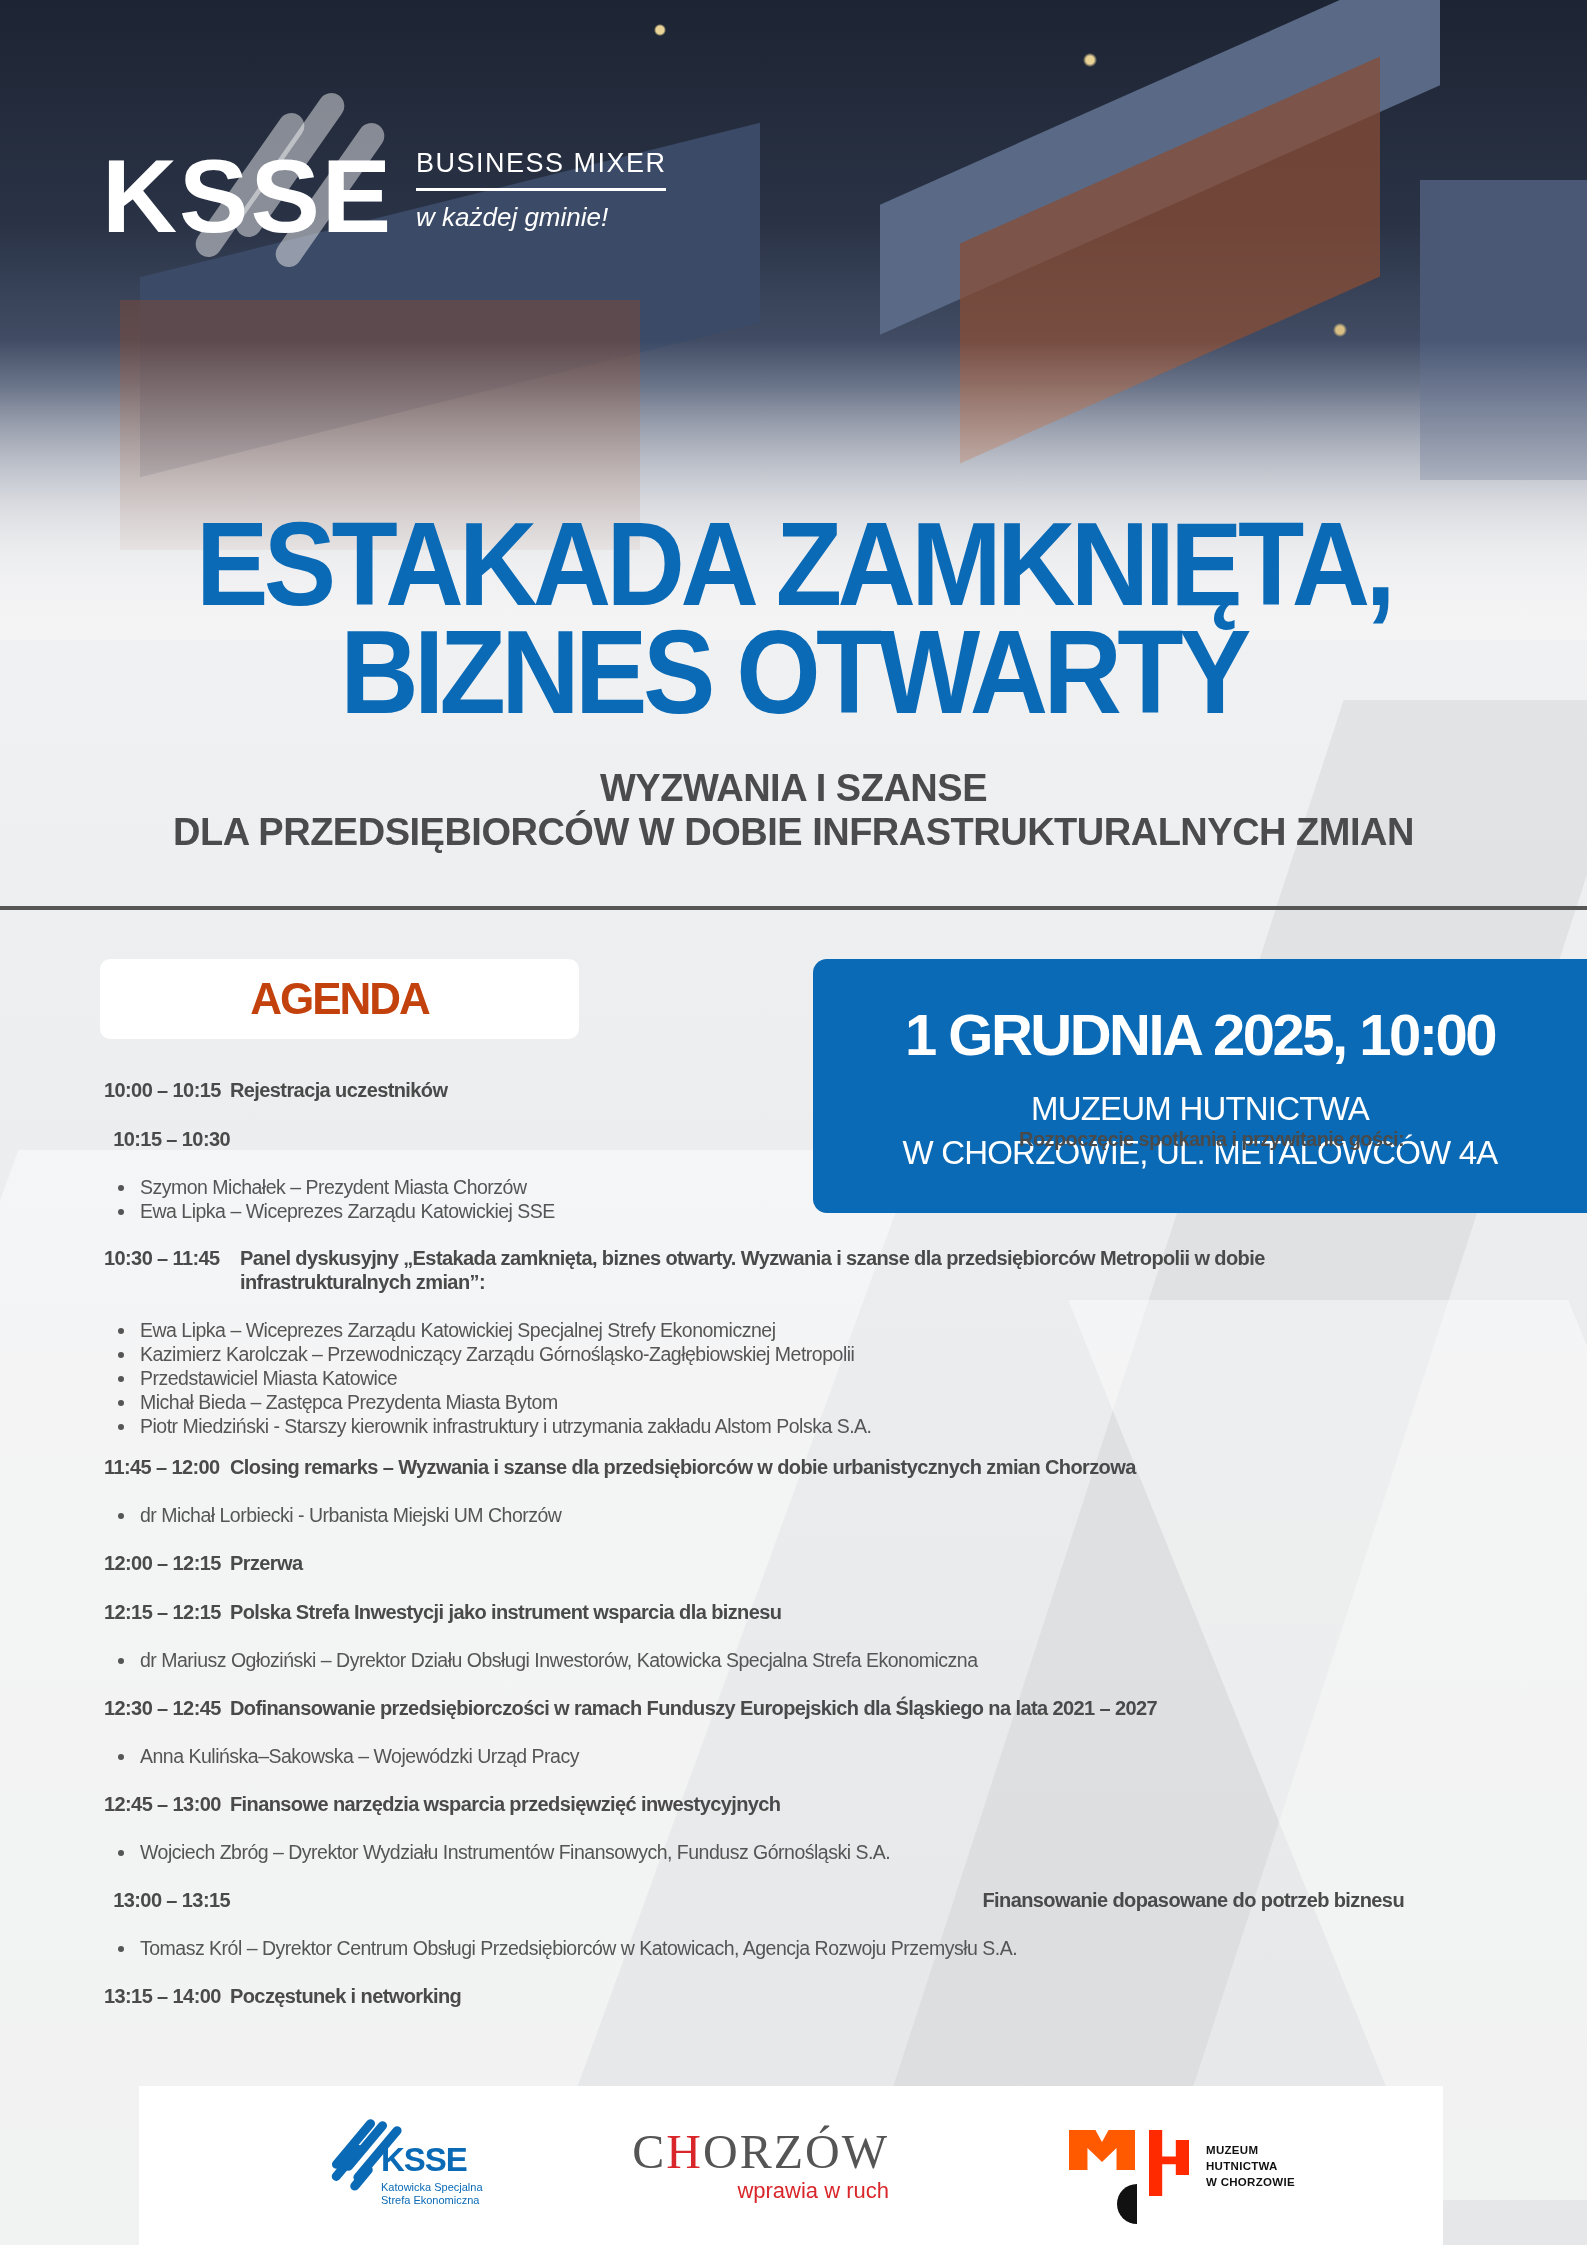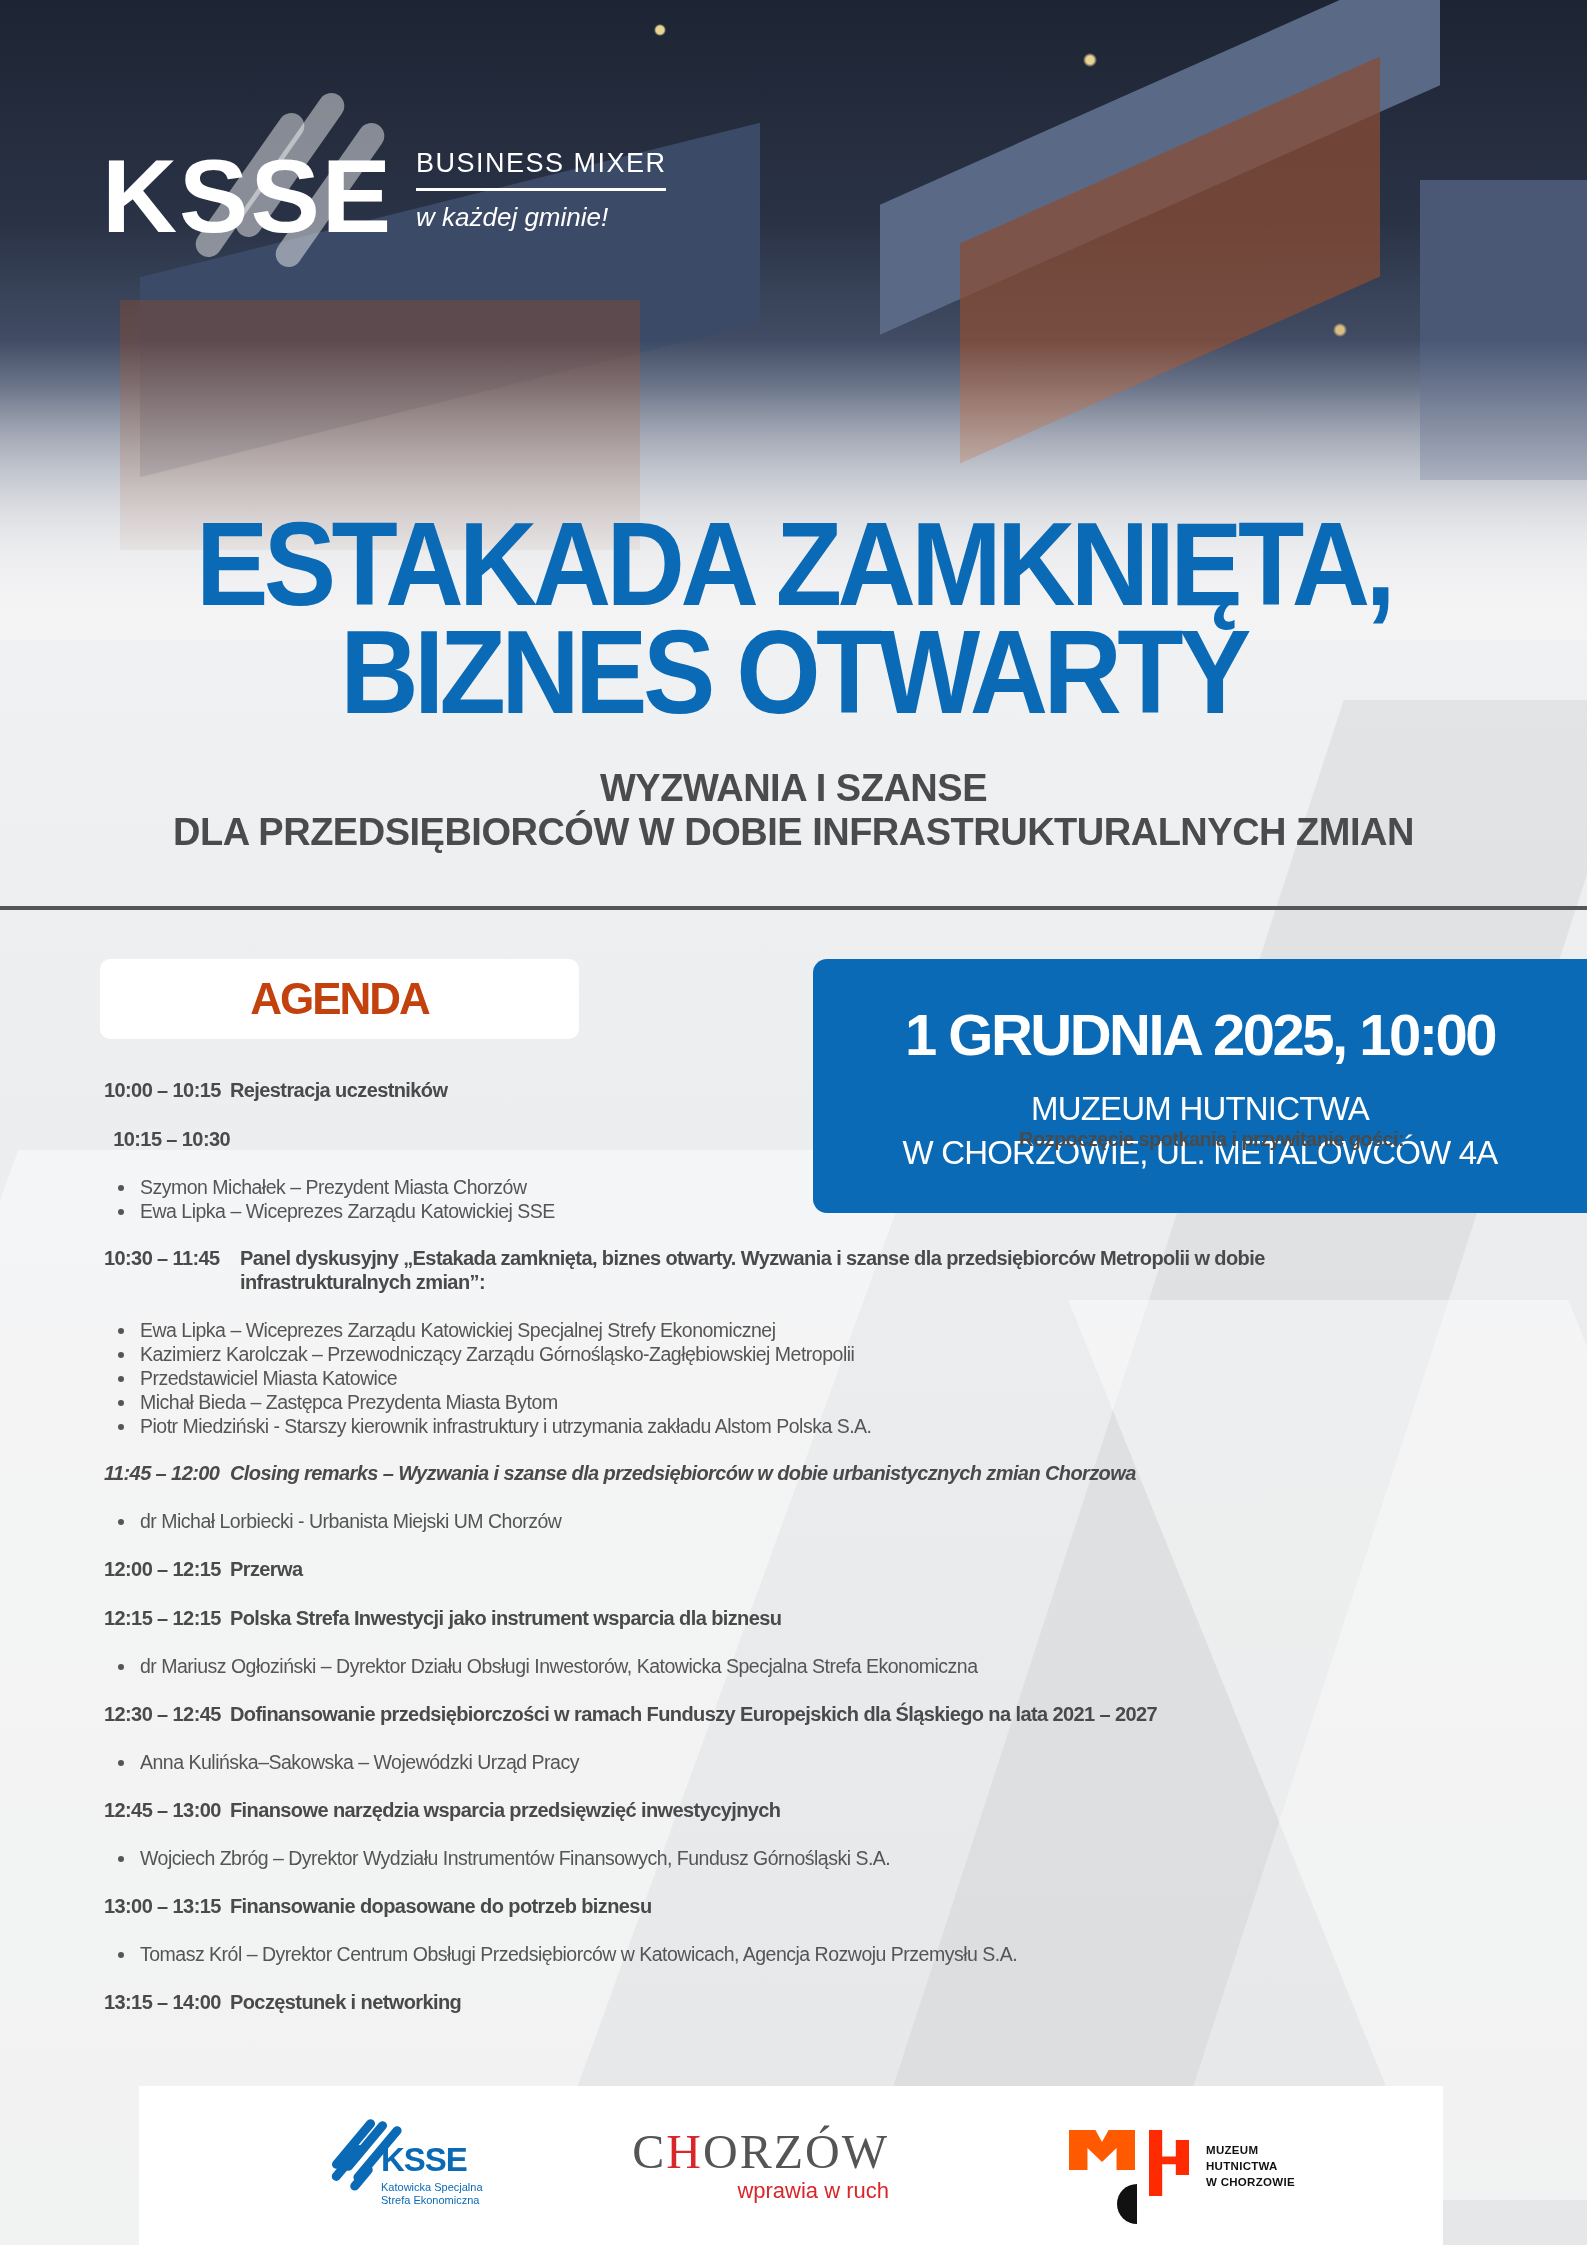--- a/index.html
+++ b/index.html
@@ -166,21 +166,21 @@
       <span class="topic" style="max-width:1130px;margin-left:10px;">Panel dyskusyjny „Estakada zamknięta, biznes otwarty. Wyzwania i szanse dla przedsiębiorców Metropolii w dobie infrastrukturalnych zmian”:</span>
     </div>
     <ul class="speakers" style="margin-top:24px;">
       <li>Ewa Lipka – Wiceprezes Zarządu Katowickiej Specjalnej Strefy Ekonomicznej</li>
       <li>Kazimierz Karolczak – Przewodniczący Zarządu Górnośląsko-Zagłębiowskiej Metropolii</li>
       <li>Przedstawiciel Miasta Katowice</li>
       <li>Michał Bieda – Zastępca Prezydenta Miasta Bytom</li>
       <li>Piotr Miedziński - Starszy kierownik infrastruktury i utrzymania zakładu Alstom Polska S.A.</li>
     </ul>
 
-    <div class="slot" style="margin-top:23px;font-style:italic;">
+    <div class="slot" style="margin-top:17px;">
       <span class="time">11:45 – 12:00</span>
       <span class="topic">Closing remarks – Wyzwania i szanse dla przedsiębiorców w dobie urbanistycznych zmian Chorzowa</span>
     </div>
     <ul class="speakers" style="margin-top:24px;">
       <li>dr Michał Lorbiecki - Urbanista Miejski UM Chorzów</li>
     </ul>
 
     <div class="slot" style="margin-top:24px;">
       <span class="time">12:00 – 12:15</span>
       <span class="topic">Przerwa</span>
@@ -203,21 +203,21 @@
     </ul>
 
     <div class="slot" style="margin-top:24px;">
       <span class="time">12:45 – 13:00</span>
       <span class="topic">Finansowe narzędzia wsparcia przedsięwzięć inwestycyjnych</span>
     </div>
     <ul class="speakers" style="margin-top:24px;">
       <li>Wojciech Zbróg – Dyrektor Wydziału Instrumentów Finansowych, Fundusz Górnośląski S.A.</li>
     </ul>
 
-    <div class="slot" style="margin-top:24px;">
+    <div class="slot" style="margin-top:24px;text-align:right;">
       <span class="time">13:00 – 13:15</span>
       <span class="topic">Finansowanie dopasowane do potrzeb biznesu</span>
     </div>
     <ul class="speakers" style="margin-top:24px;">
       <li>Tomasz Król – Dyrektor Centrum Obsługi Przedsiębiorców w Katowicach, Agencja Rozwoju Przemysłu S.A.</li>
     </ul>
 
     <div class="slot" style="margin-top:24px;">
       <span class="time">13:15 – 14:00</span>
       <span class="topic">Poczęstunek i networking</span>

